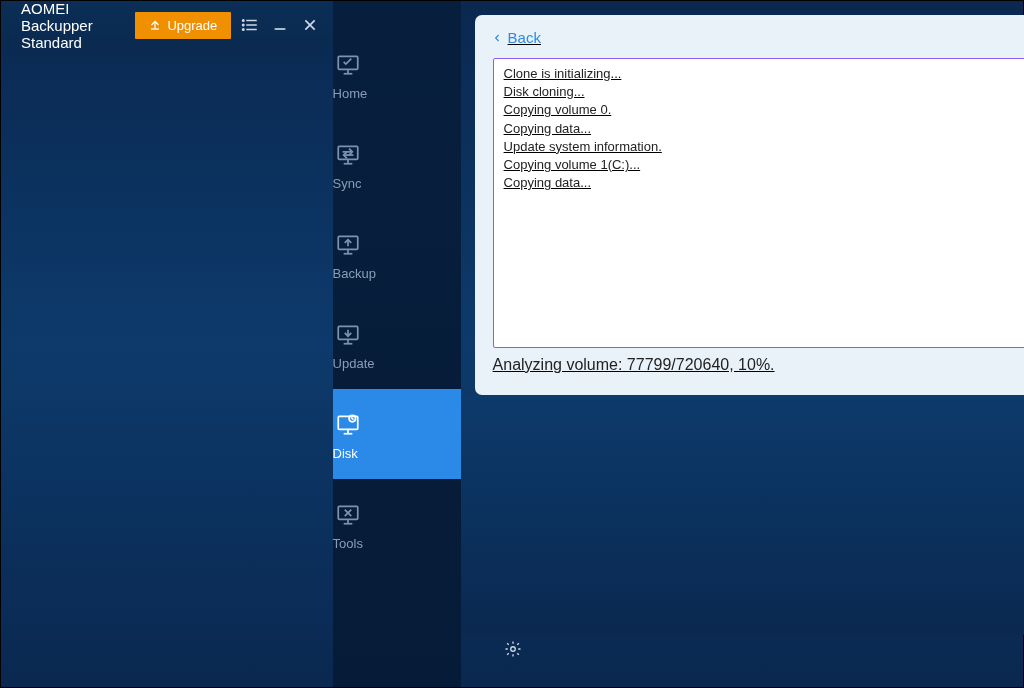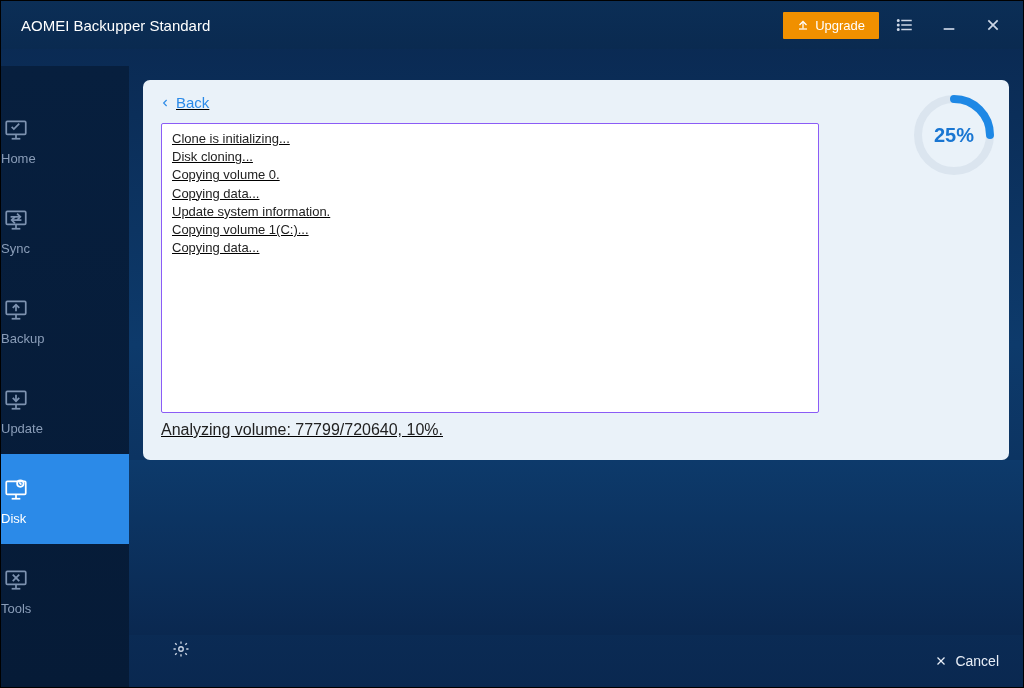--- a/index.html
+++ b/index.html
@@ -9,23 +9,21 @@
       width: 1024px;
       height: 688px;
       overflow: hidden;
       user-select: none;
     }
     .app-window {
       width: 1024px;
       height: 688px;
       background: linear-gradient(180deg, #0a2850 0%, #0d3a6b 50%, #0a2850 100%);
       display: flex;
-      flex-direction: column;
       border: 1px solid #000;
-      gap: 17px;
     }
     
     .title-bar {
       height: 48px;
       display: flex;
       align-items: center;
       padding: 0 12px 0 20px;
       background: linear-gradient(180deg, #0b2e56 0%, #0a2a50 100%);
     }
     .app-title {

